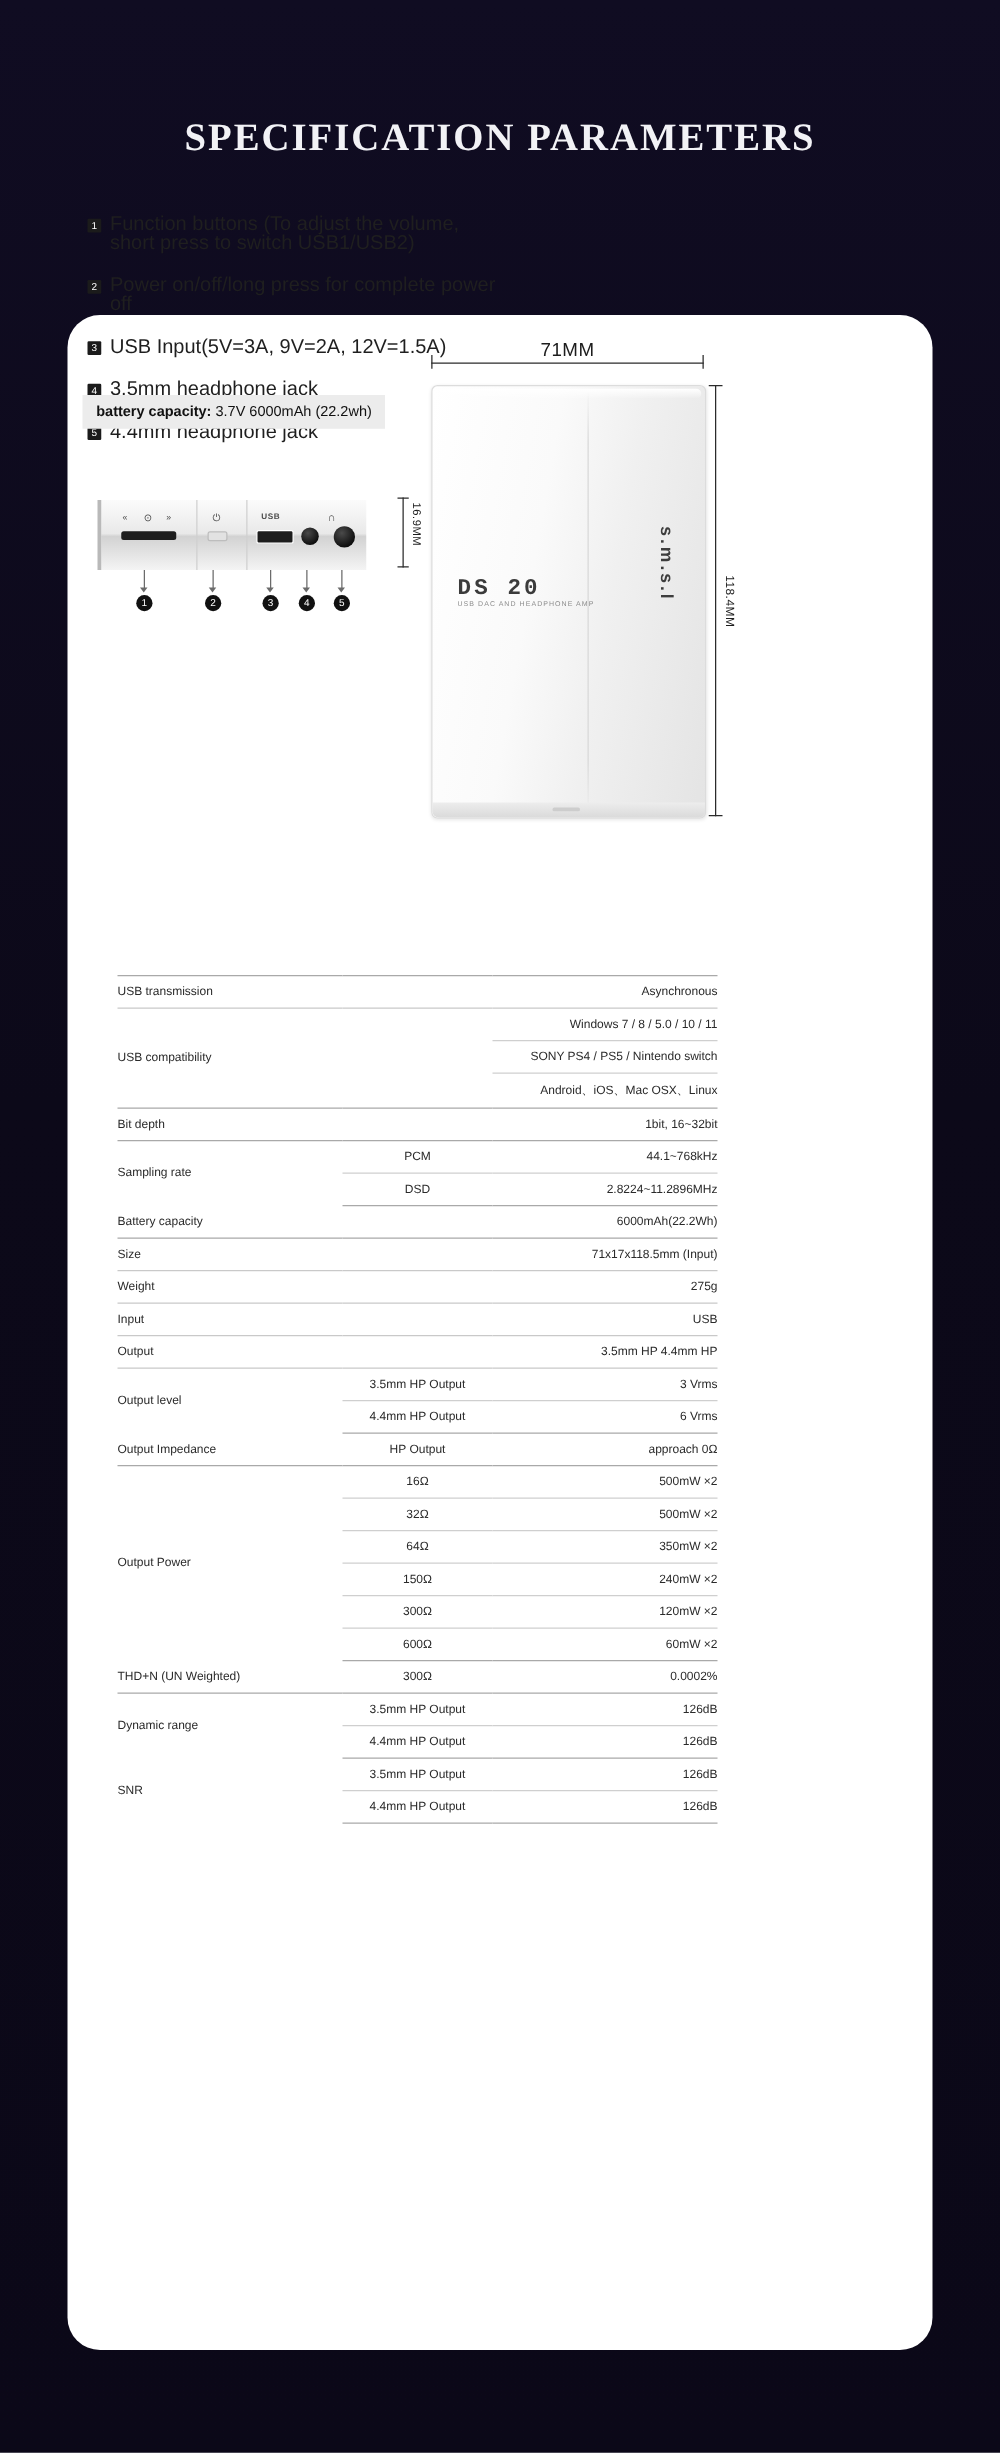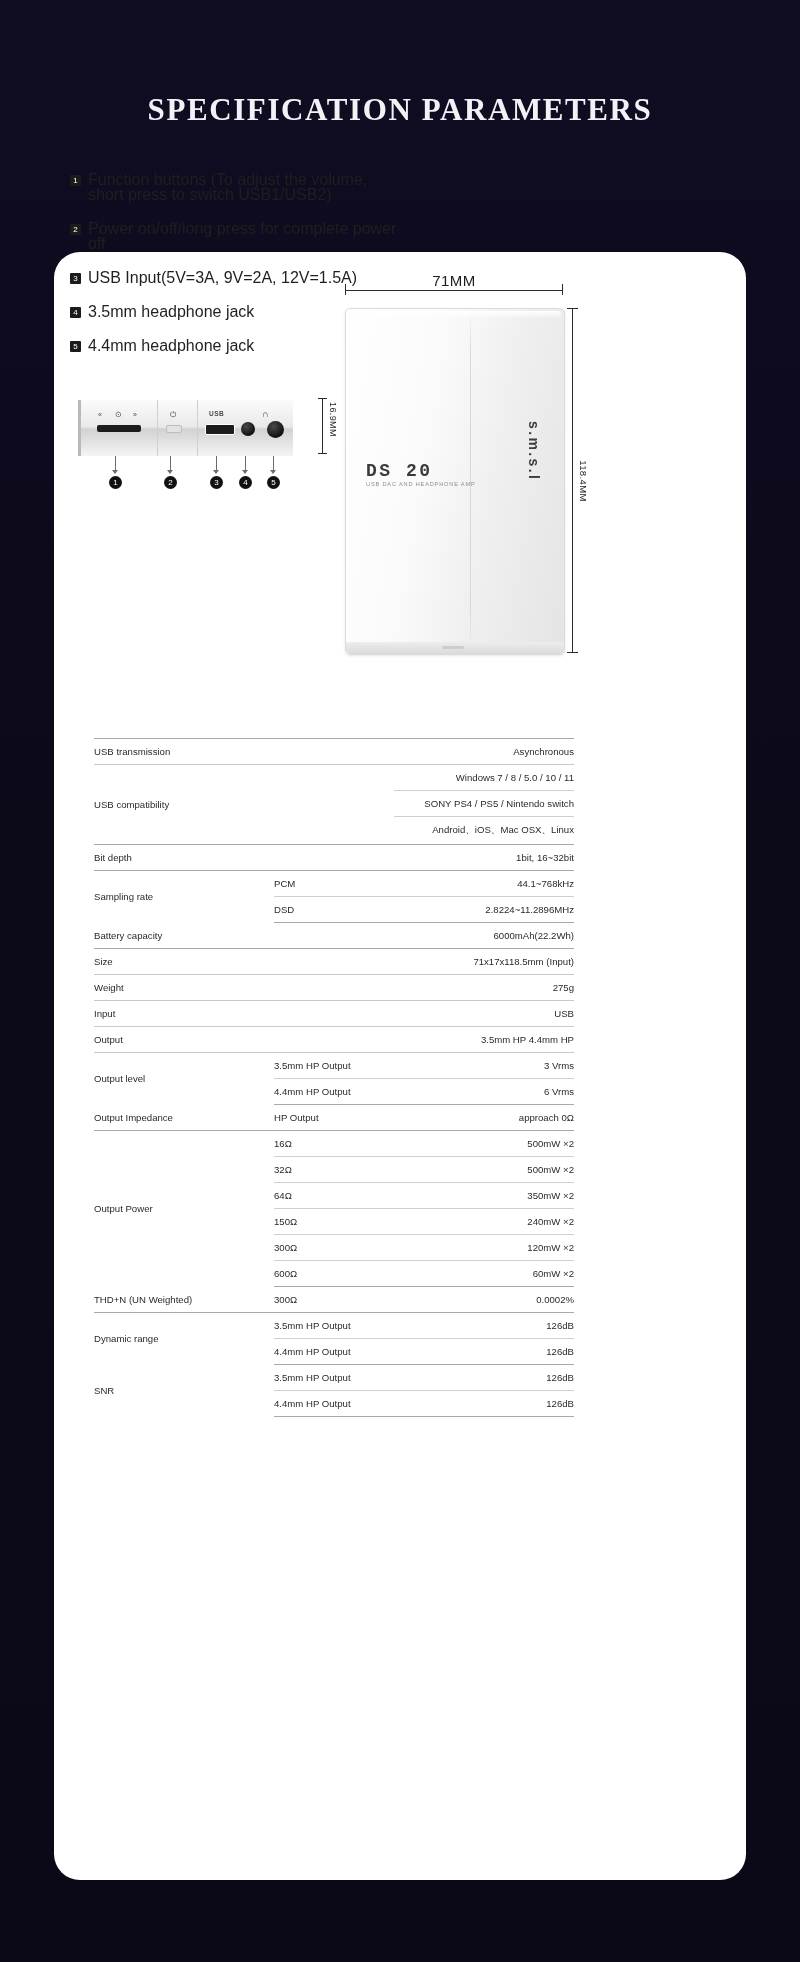--- a/index.html
+++ b/index.html
@@ -110,31 +110,31 @@
 
   
   .dim-118{position:absolute;left:567px;top:308px;width:36px;height:345px;}
   .dim-118 .line{position:absolute;left:5px;top:0;bottom:0;width:1px;background:#2b2b2b;}
   .dim-118 .cap{position:absolute;left:0;width:11px;height:1px;background:#2b2b2b;}
   .dim-118 .lbl{position:absolute;left:11px;top:50%;transform:translateY(-50%);
     writing-mode:vertical-rl;font-size:9.5px;color:#1d1d1d;letter-spacing:.4px;}
 
   
   .spec{
-    position:absolute;left:94px;top:738px;width:480px;
+    position:absolute;left:94px;top:780px;width:480px;
     border-collapse:collapse;
     font-size:9.6px;color:#2a2a2a;
   }
   .spec td{
     padding:7px 0 7px 0;vertical-align:middle;
     border-bottom:1px solid #c9c9c9;
   }
   .spec tr.sub td{border-bottom:1px solid #cfcfcf;}
   .c-label{width:180px;text-align:left;padding-right:6px;}
-  .c-mid{width:120px;text-align:left;padding-left:10px;border-left:none;}
+  .c-mid{width:120px;text-align:center;padding-left:10px;border-left:none;}
   .c-val{text-align:right;padding-right:2px;}
   .nb{border-bottom:none !important;}
   .thick{border-bottom:1px solid #a9a9a9 !important;}
   .topline{border-top:1px solid #a9a9a9;}
 </style>
 </head>
 <body>
 
 <div class="page">
 
@@ -158,20 +158,24 @@
     <div class="feat">
       <div class="num">4</div>
       <div class="feat-text">3.5mm headphone jack</div>
     </div>
     <div class="feat">
       <div class="num">5</div>
       <div class="feat-text">4.4mm headphone jack</div>
     </div>
   </div>
 
+  <div class="battery-box">
+    <b>battery capacity:</b>
+    <span>3.7V 6000mAh (22.2wh)</span>
+  </div>
 
   <div class="ports-wrap">
     <div class="ports">
       <div class="panel-seam" style="left:76px;"></div>
       <div class="panel-seam" style="left:116px;"></div>
 
       <div class="ico" style="left:17px;top:11px;">«</div>
       <div class="ico" style="left:34px;top:10px;font-size:8px;">⊙</div>
       <div class="ico" style="left:52px;top:11px;">»</div>
       <div class="port-shape" style="left:16px;top:25px;width:44px;height:7px;"></div>

